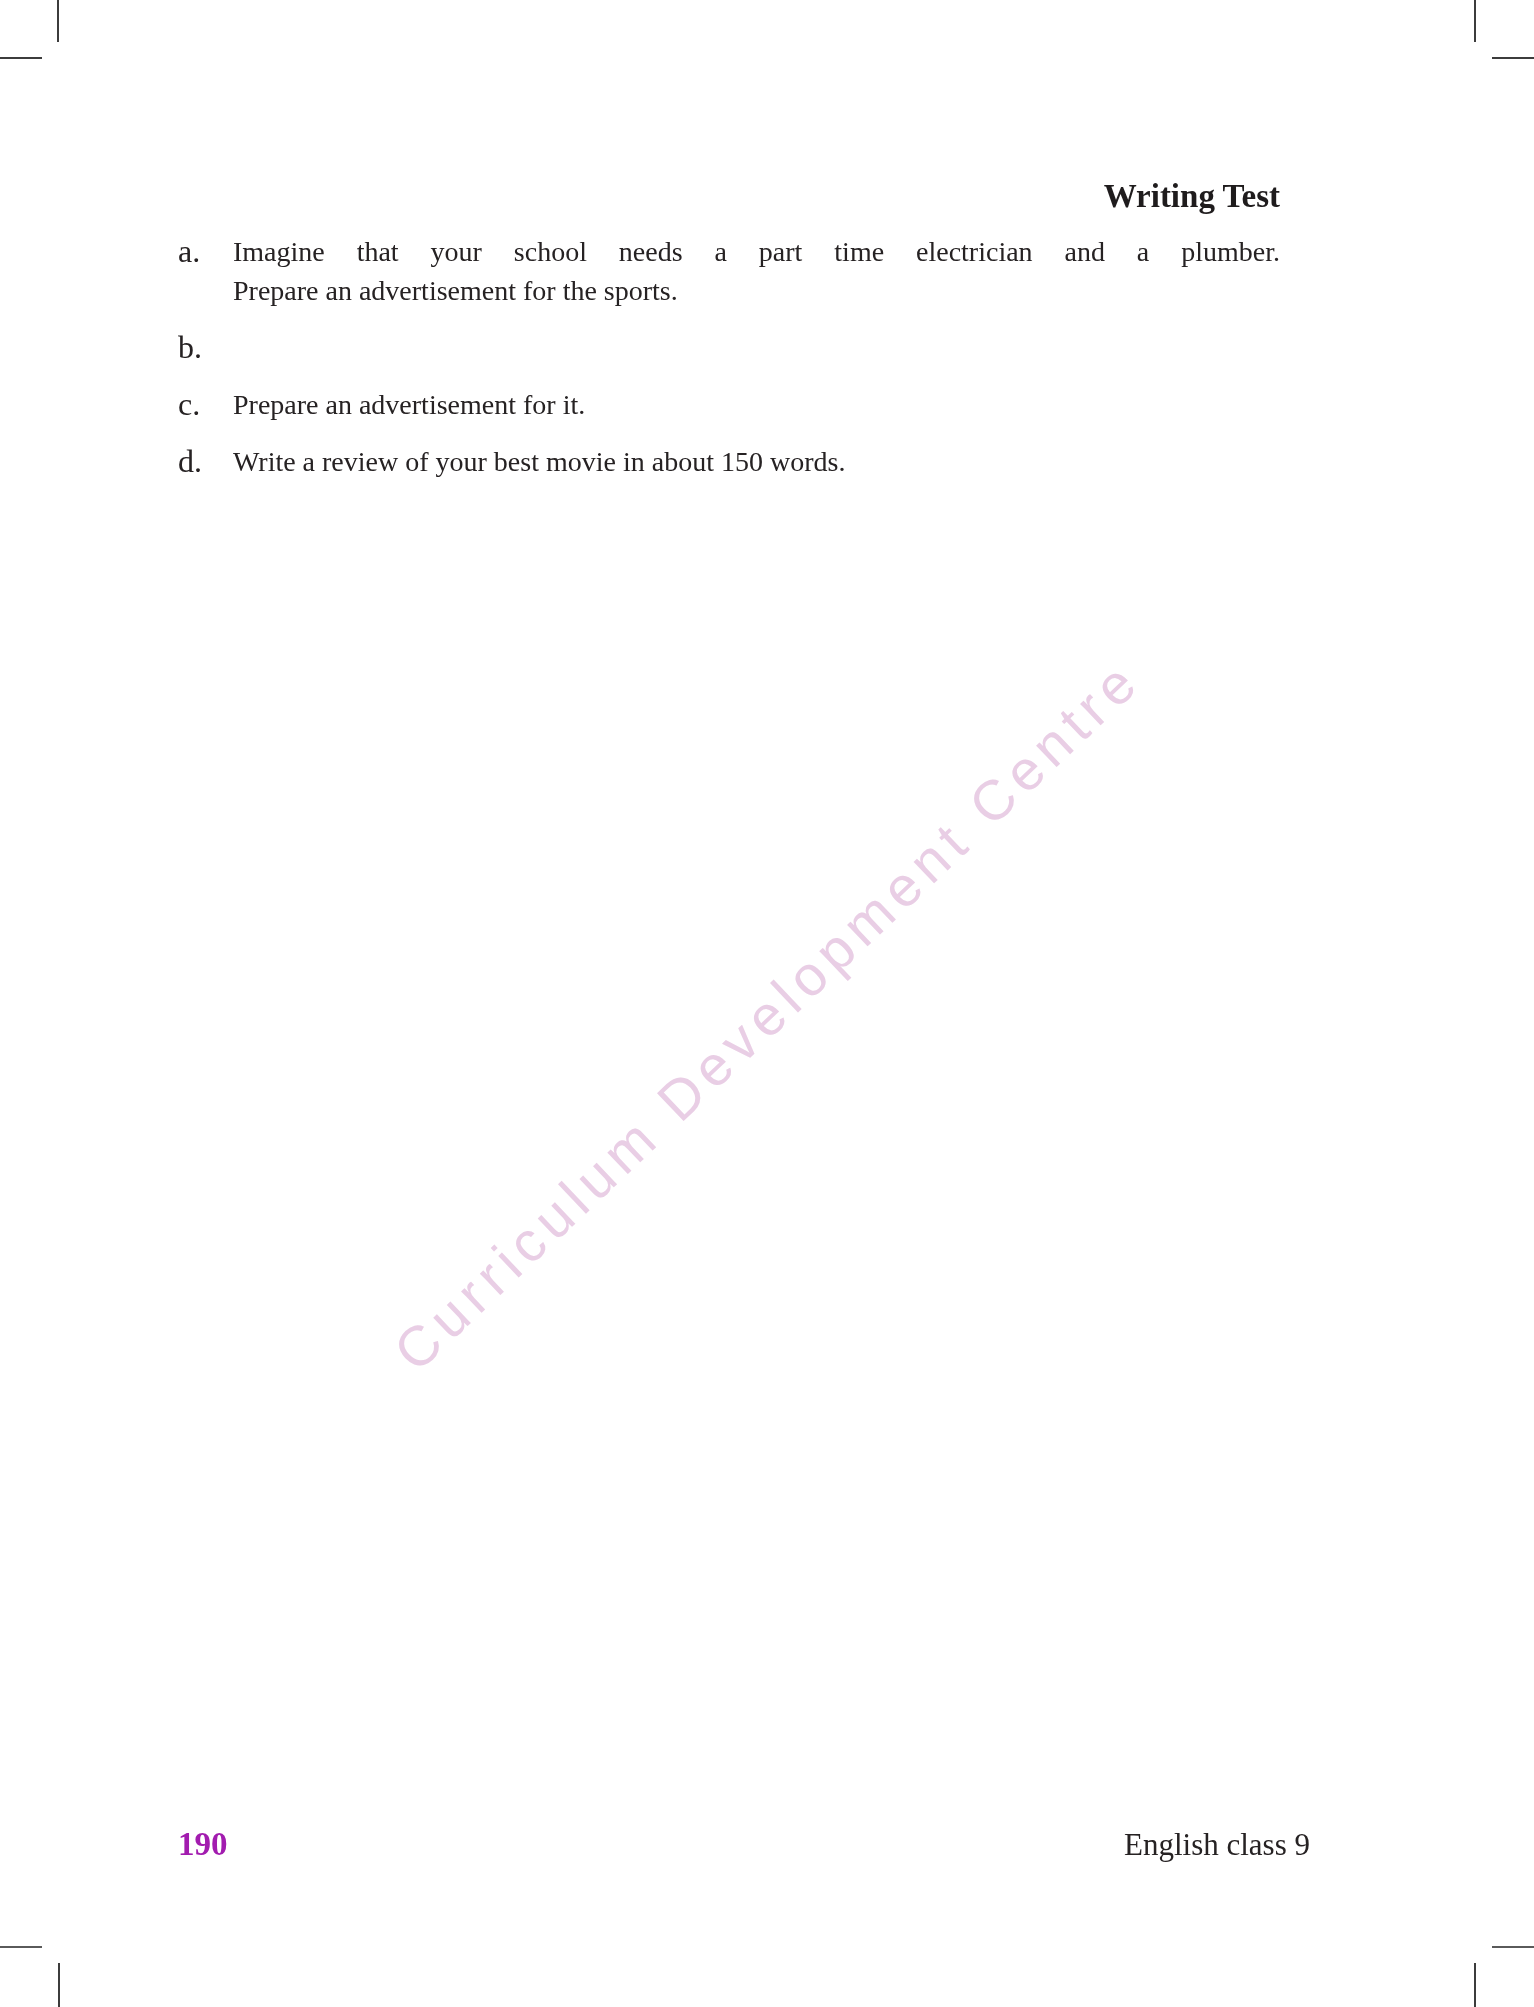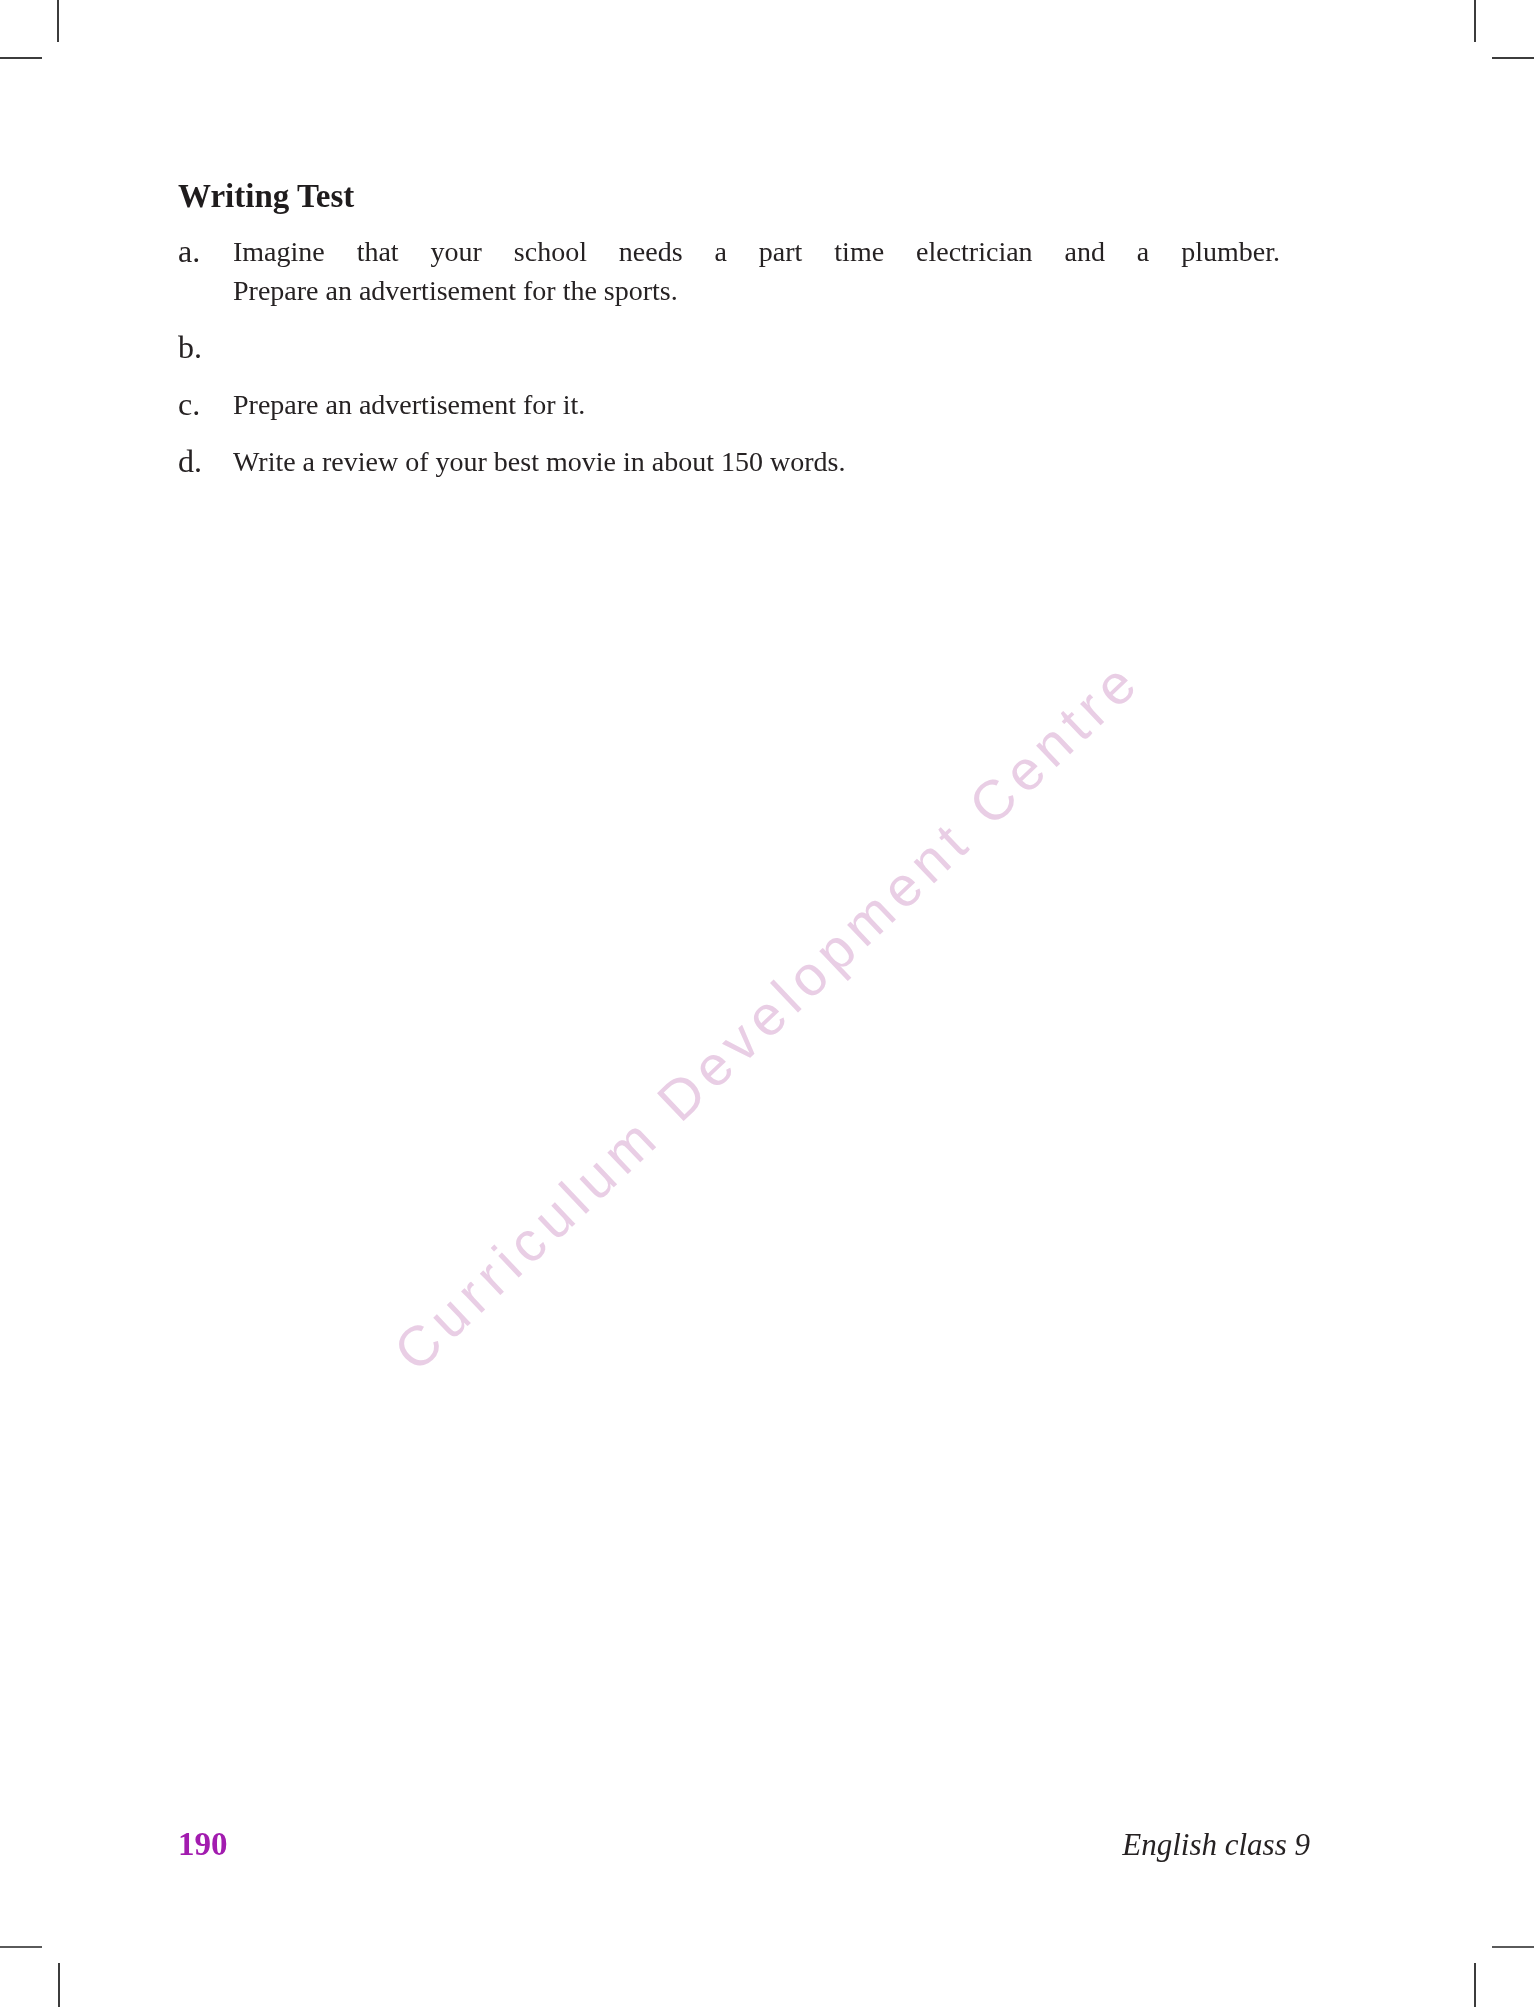--- a/index.html
+++ b/index.html
@@ -46,20 +46,21 @@
     left: 178px; top: 176px;
     width: 1102px;
     z-index: 2;
   }
   .heading {
     font-size: 33px;
     font-weight: bold;
     line-height: 40px;
     margin: 0 0 16px 0;
     color: #1f1c1d;
+    text-align: right;
   }
   .item {
     display: flex;
     margin-bottom: 18px;
   }
   .item .label {
     flex: 0 0 55px;
     font-size: 32px;
     line-height: 39px;
   }
@@ -82,21 +83,20 @@
     align-items: baseline;
     z-index: 2;
   }
   .page-number {
     font-size: 33px;
     font-weight: bold;
     color: #a21caf;
   }
   .book-title {
     font-size: 31px;
-    font-style: italic;
     color: #262223;
   }
 </style>
 </head>
 <body>
 
 <div class="page">
 
   <div class="crop v tl-v"></div>
   <div class="crop h tl-h"></div>

